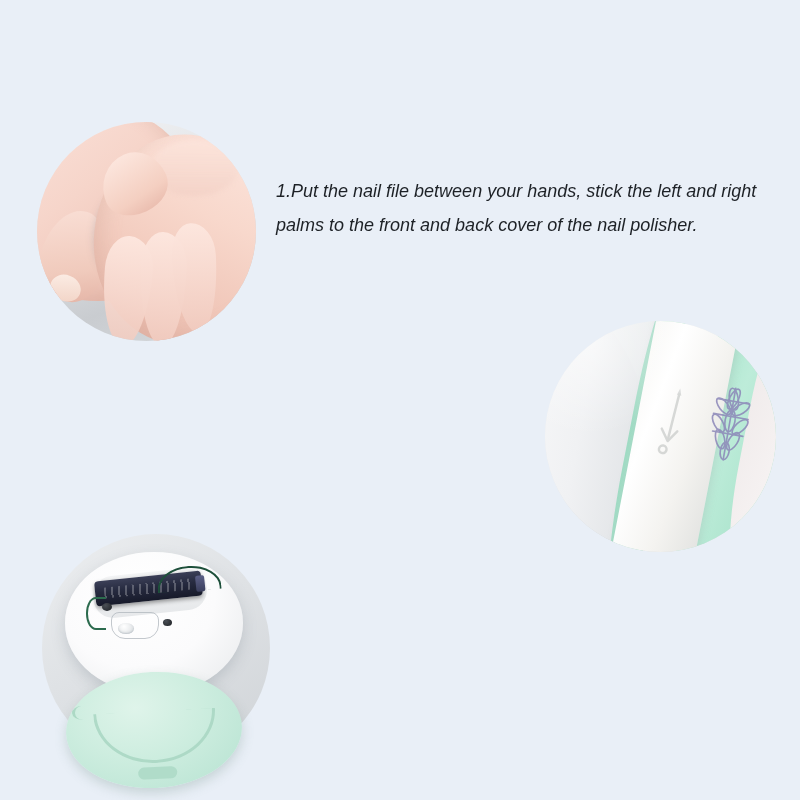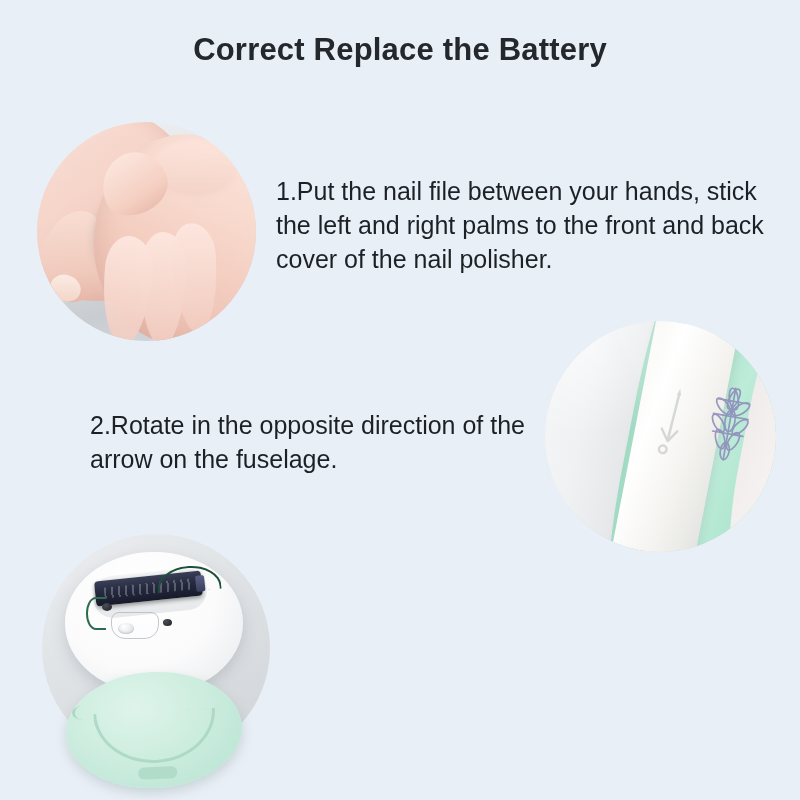--- a/index.html
+++ b/index.html
@@ -33,23 +33,24 @@
     font-size: 31px;
     font-weight: bold;
     color: #24282c;
     letter-spacing: 0.2px;
   }
 
   
   .step-text {
     position: absolute;
     color: #1d2126;
-    font-size: 25px;
+    font-size: 18px;
     line-height: 34px;
     white-space: pre-line;
+    font-style: italic;
   }
   #step1-text { left: 276px; top: 174px; width: 500px; }
   #step2-text { left: 90px;  top: 408px; width: 470px; }
   #step3-text { left: 270px; top: 620px; width: 490px; }
 
   
   .photo {
     position: absolute;
     border-radius: 50%;
     overflow: hidden;
@@ -354,21 +355,20 @@
     background: radial-gradient(ellipse, rgba(120,135,145,.30) 0%, rgba(120,135,145,0) 70%);
     border-radius: 50%;
     z-index: 2;
   }
 </style>
 </head>
 <body>
 
 <div class="page">
 
-  <div class="title">Correct Replace the Battery</div>
 
   <div class="photo" id="photo-hands">
     <div class="bg-band"></div>
     <div class="hand-back"></div>
     <div class="thumb-back"></div>
     <div class="nail-back"></div>
     <div class="device"></div>
     <div class="hand-front"></div>
     <div class="knuckle"></div>
     <div class="thumb-front"></div>
@@ -408,21 +408,20 @@
         <ellipse cx="36" cy="56" rx="4" ry="9" transform="rotate(22 36 56)"></ellipse>
         <ellipse cx="30" cy="66" rx="4" ry="8"></ellipse>
         <path d="M30 8 L30 74"></path>
         <path d="M16 20 L44 20 M14 34 L46 34 M16 50 L44 50"></path>
       </g>
     </svg>
 
     <div class="gloss"></div>
   </div>
 
-  <div class="step-text" id="step2-text">2.Rotate in the opposite direction of the arrow on the fuselage.</div>
 
   <div class="photo" id="photo-battery">
     <div class="clip">
       <div class="body">
         <div class="well"></div>
         <div class="battery">
           <div class="lbl"></div>
           <div class="cap"></div>
         </div>
         <div class="wire"></div>

